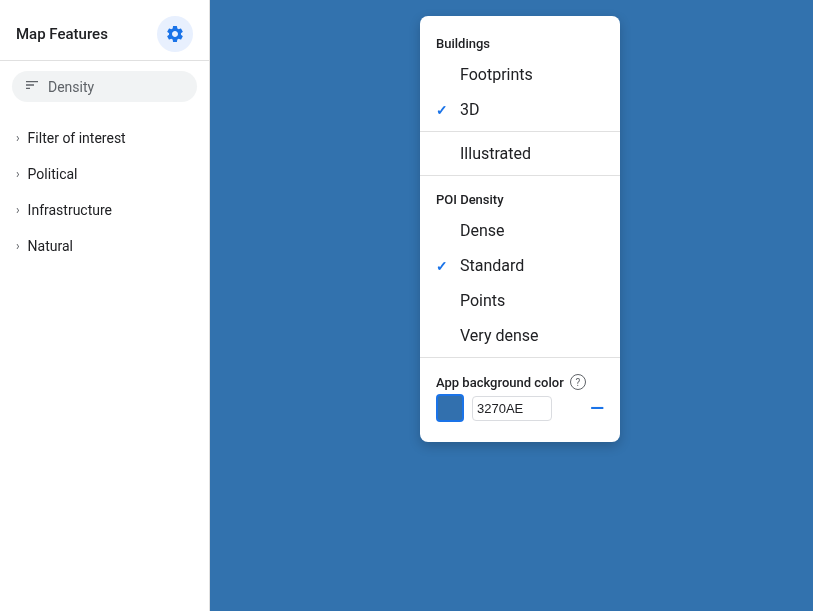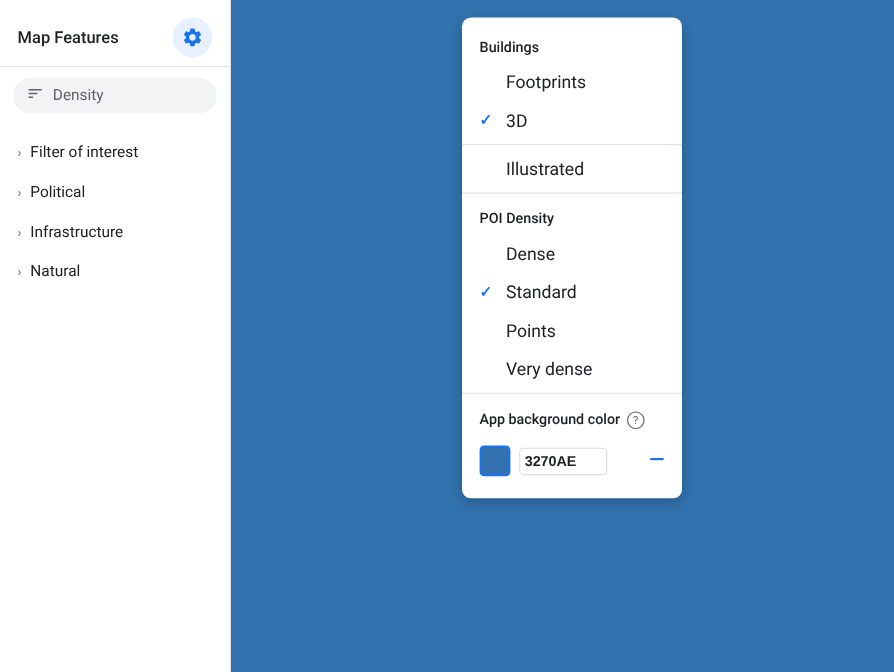--- a/index.html
+++ b/index.html
@@ -171,23 +171,23 @@
       background: #e0e0e0;
       margin: 4px 0;
     }
 
     .app-bg-section {
       padding: 12px 16px;
     }
 
     .app-bg-label-row {
       display: flex;
-      align-items: flex-start;
+      align-items: center;
       gap: 6px;
-      margin-bottom: 15px;
+      margin-bottom: 4px;
     }
 
     .app-bg-label {
       font-size: 13px;
       font-weight: 500;
       color: #202124;
     }
 
     .help-icon {
       width: 16px;
@@ -219,21 +219,20 @@
     }
 
     .color-value-input {
       border: 1px solid #dadce0;
       border-radius: 4px;
       padding: 4px 4px;
       font-size: 13px;
       color: #202124;
       width: 80px;
       background: #fff;
-      font-weight: bold;
     }
 
     .minus-button {
       color: #1a73e8;
       font-size: 18px;
       font-weight: bold;
       cursor: pointer;
       line-height: 1;
       margin-left: auto;
     }

